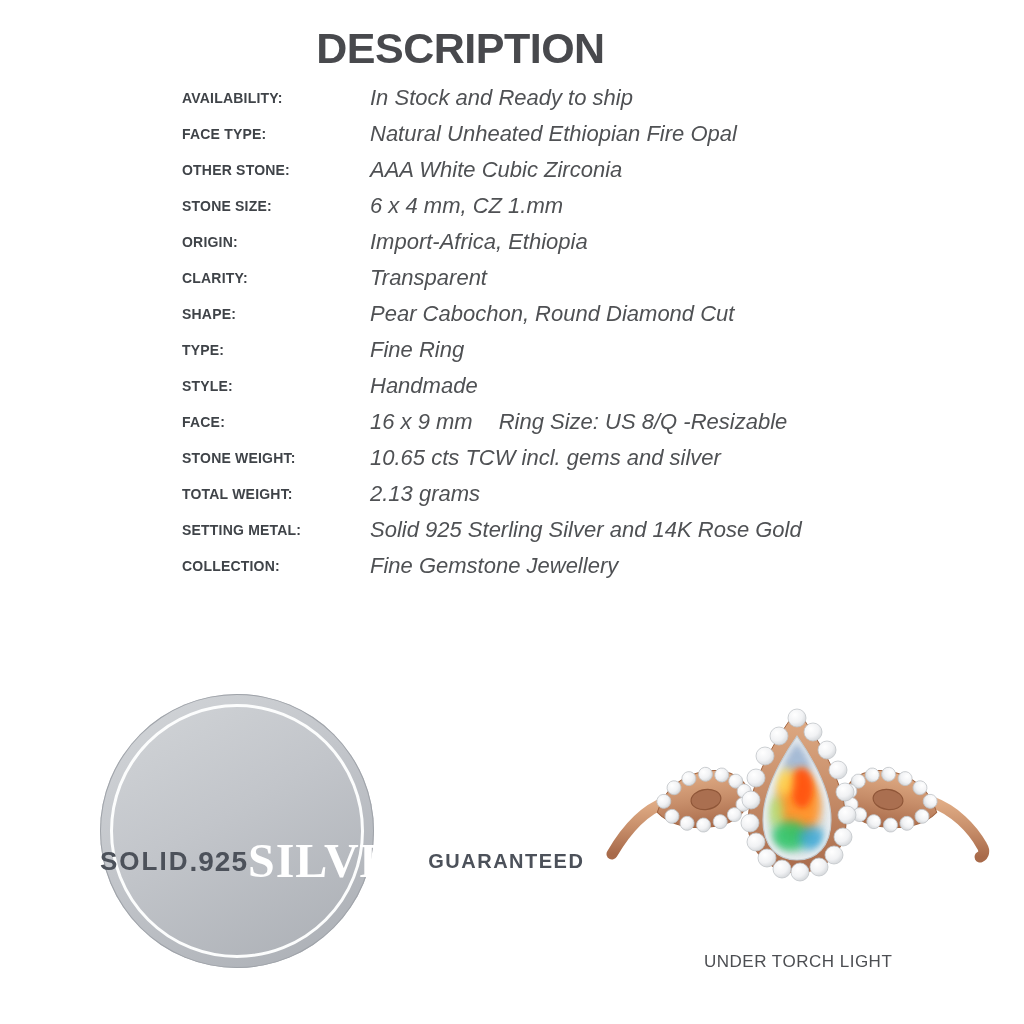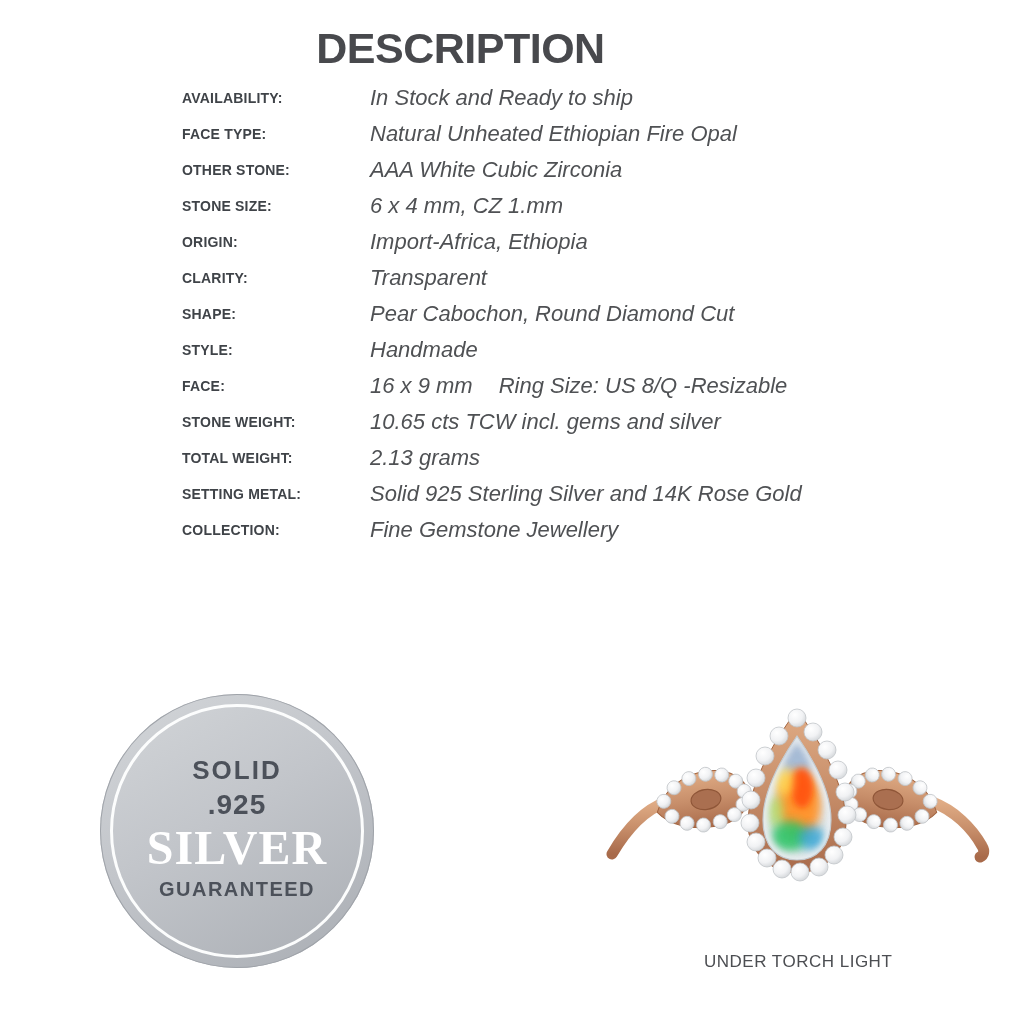--- a/index.html
+++ b/index.html
@@ -30,21 +30,21 @@
     position:absolute;left:100px;top:694px;width:274px;height:274px;border-radius:50%;
     background:linear-gradient(150deg,#d3d6d9 0%,#c2c5ca 45%,#a9adb3 100%);
     box-shadow:inset 0 0 0 1px #9fa3a9;
   }
   .badge-inner-ring{
     position:absolute;left:10px;top:10px;right:10px;bottom:10px;
     border:3px solid #fcfdfd;border-radius:50%;
   }
   .badge-text{
     position:absolute;left:0;top:0;width:100%;height:100%;
-    display:flex;flex-direction:column;align-items:center;
+    display:flex;align-items:center;
     padding-top:60px;box-sizing:border-box;color:#4c515a;text-align:center;
   }
   .b-solid{font-size:26px;font-weight:bold;letter-spacing:2px;line-height:33px}
   .b-925{font-size:28px;font-weight:bold;letter-spacing:1px;line-height:35px}
   .b-silver{
     font-family:"Liberation Serif", serif;font-size:48px;font-weight:bold;
     color:#ffffff;line-height:52px;letter-spacing:1px;
   }
   .b-guaranteed{font-size:20px;font-weight:bold;letter-spacing:1.5px;line-height:30px}
 
@@ -80,20 +80,24 @@
         <td class="spec-label">ORIGIN:</td>
         <td class="spec-value"><span>Import-Africa, Ethiopia</span></td>
       </tr>
       <tr>
         <td class="spec-label">CLARITY:</td>
         <td class="spec-value"><span>Transparent</span></td>
       </tr>
       <tr>
         <td class="spec-label">SHAPE:</td>
         <td class="spec-value"><span>Pear Cabochon, Round Diamond Cut</span></td>
+      </tr>
+      <tr>
+        <td class="spec-label">TYPE:</td>
+        <td class="spec-value"><span>Fine Ring</span></td>
       </tr>
       <tr>
         <td class="spec-label">STYLE:</td>
         <td class="spec-value"><span>Handmade</span></td>
       </tr>
       <tr>
         <td class="spec-label">FACE:</td>
         <td class="spec-value"><span>16 x 9 mm</span><span class="value2">Ring Size: US 8/Q -Resizable</span></td>
       </tr>
       <tr>

